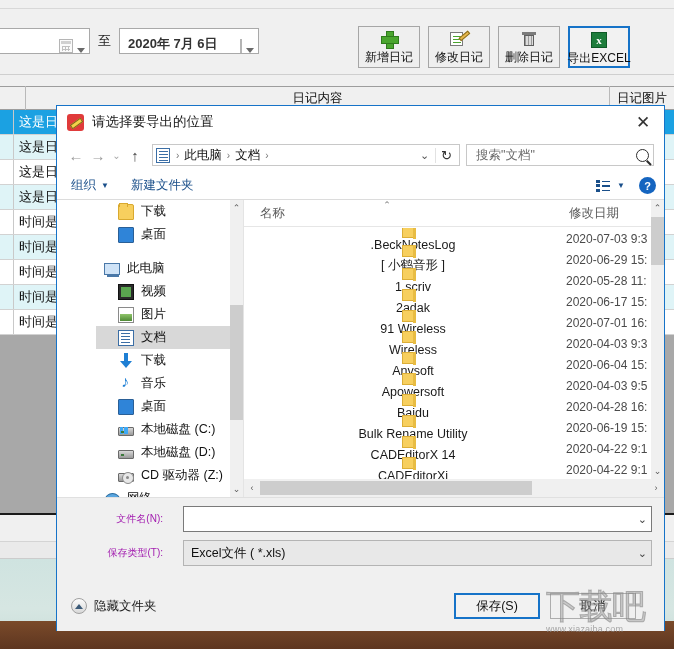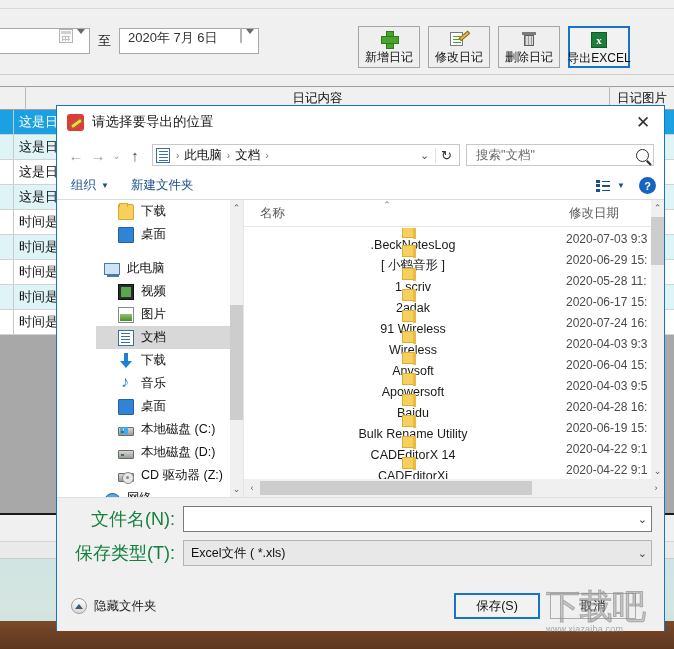--- a/index.html
+++ b/index.html
@@ -16,22 +16,22 @@
   
   .bg-app { position: absolute; inset: 0; background: #f0f0f0; }
   .bg-toolbar {
     position: absolute; left: 0; top: 0; width: 674px; height: 75px;
     background: #f0f0f0; border-bottom: 1px solid #cfcfcf;
   }
   .bg-topline { position:absolute; left:0; top:8px; width:674px; height:1px; background:#d8d8d8; }
   .date-row { position: absolute; left: -60px; top: 28px; height: 26px; display: flex; align-items: center; }
   .date-box {
     height: 26px; border: 1px solid #a9a9a9; background: #fff;
-    display: flex; align-items: flex-start; padding: 0 4px 0 8px;
-    font-size: 13px; color: #333;
+    display: flex; align-items: flex-end; padding: 0 4px 0 8px;
+    font-size: 13px; color: #333; font-weight: bold;
   }
   .date-box .dtxt { white-space: nowrap; }
   .date-box .spacer { flex: 1; min-width: 18px; }
   .cal-ico {
     width: 14px; height: 14px; border: 1px solid #b5b5b5; background:#fafafa;
     display:inline-block; position: relative; margin-left:4px;
   }
   .cal-ico::before {
     content:""; position:absolute; left:1px; right:1px; top:1px; height:3px; background:#d0d0d0;
   }
@@ -266,21 +266,21 @@
   }
   .fl-hscroll .l,.fl-hscroll .r { width:16px; text-align:center; color:#5a5a5a; font-size:9px; }
   .fl-hthumb { height:14px; background:#cdcdcd; width:272px; }
 
   
   .form {
     position:absolute; left:0; right:0; top:391px; height:134px; background:#f0f0f0;
     border-top:1px solid #e0e0e0;
   }
   .frow { display:flex; align-items:center; height:26px; margin-top:8px; }
-  .flabel { width:126px; text-align:right; padding-right:8px; font-size:18px; color:#15803d; }
+  .flabel { width:126px; text-align:right; padding-right:20px; font-size:10px; color:#a21caf; }
   .fctl {
     flex:1; margin-right:12px; height:26px; border:1px solid #7a7a7a; background:#fff;
     display:flex; align-items:center; padding:0 4px 0 7px;
   }
   .fctl.type { background:#e8e8e8; border:1px solid #b4b4b4; }
   .fctl input {
     flex:1; border:none; outline:none; font-size:12.5px; color:#111; background:transparent;
     font-family:"Liberation Sans",sans-serif; min-width:0;
   }
   .fctl .val { flex:1; font-size:12.5px; color:#111; }
@@ -584,21 +584,21 @@
                 <span class="fl-fold"></span>
                 <span class="fl-txt">2adak</span>
               </span>
             <span class="fl-date">2020-06-17 15:</span>
           </div>
           <div class="fl-row">
             <span class="fl-name">
                 <span class="fl-fold"></span>
                 <span class="fl-txt">91 Wireless</span>
               </span>
-            <span class="fl-date">2020-07-24 16:</span>
+            <span class="fl-date">2020-07-01 16:</span>
           </div>
           <div class="fl-row">
             <span class="fl-name">
                 <span class="fl-fold"></span>
                 <span class="fl-txt">Wireless</span>
               </span>
             <span class="fl-date">2020-04-03 9:3</span>
           </div>
           <div class="fl-row">
             <span class="fl-name">

